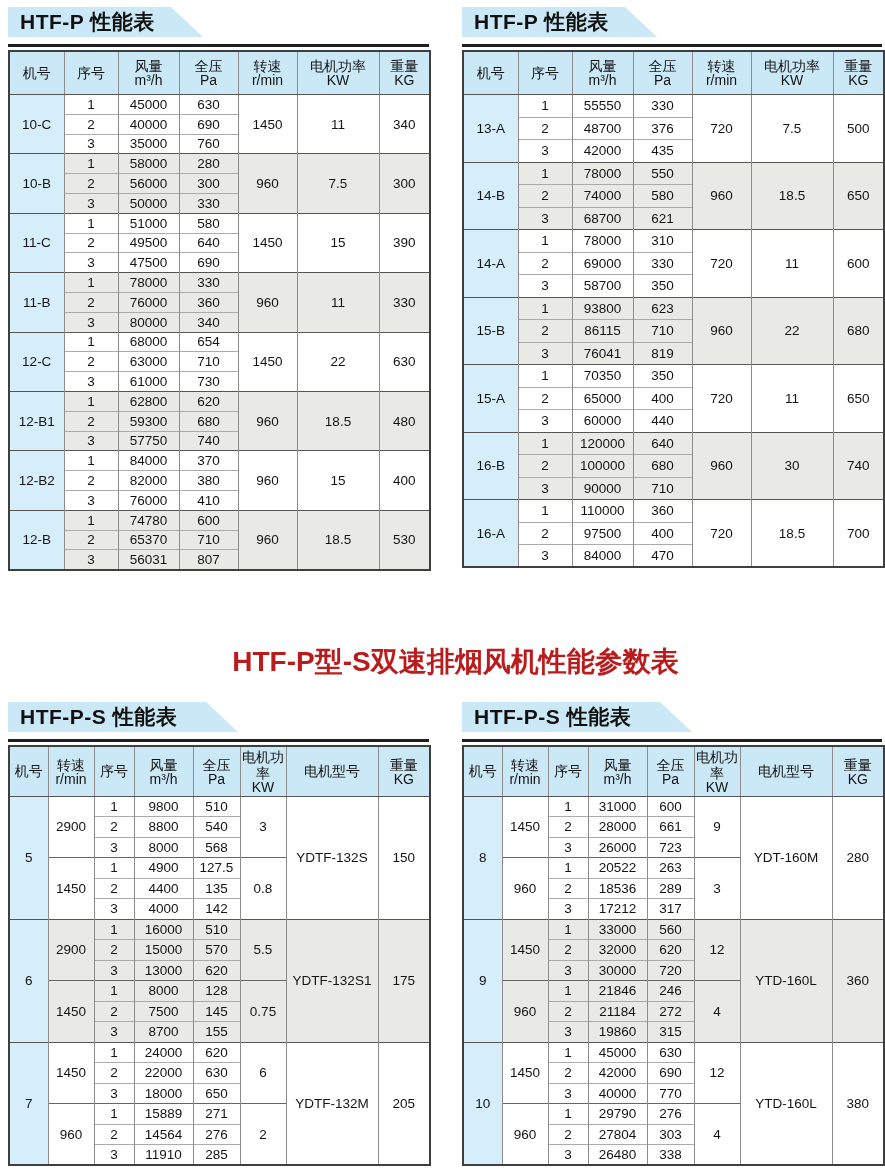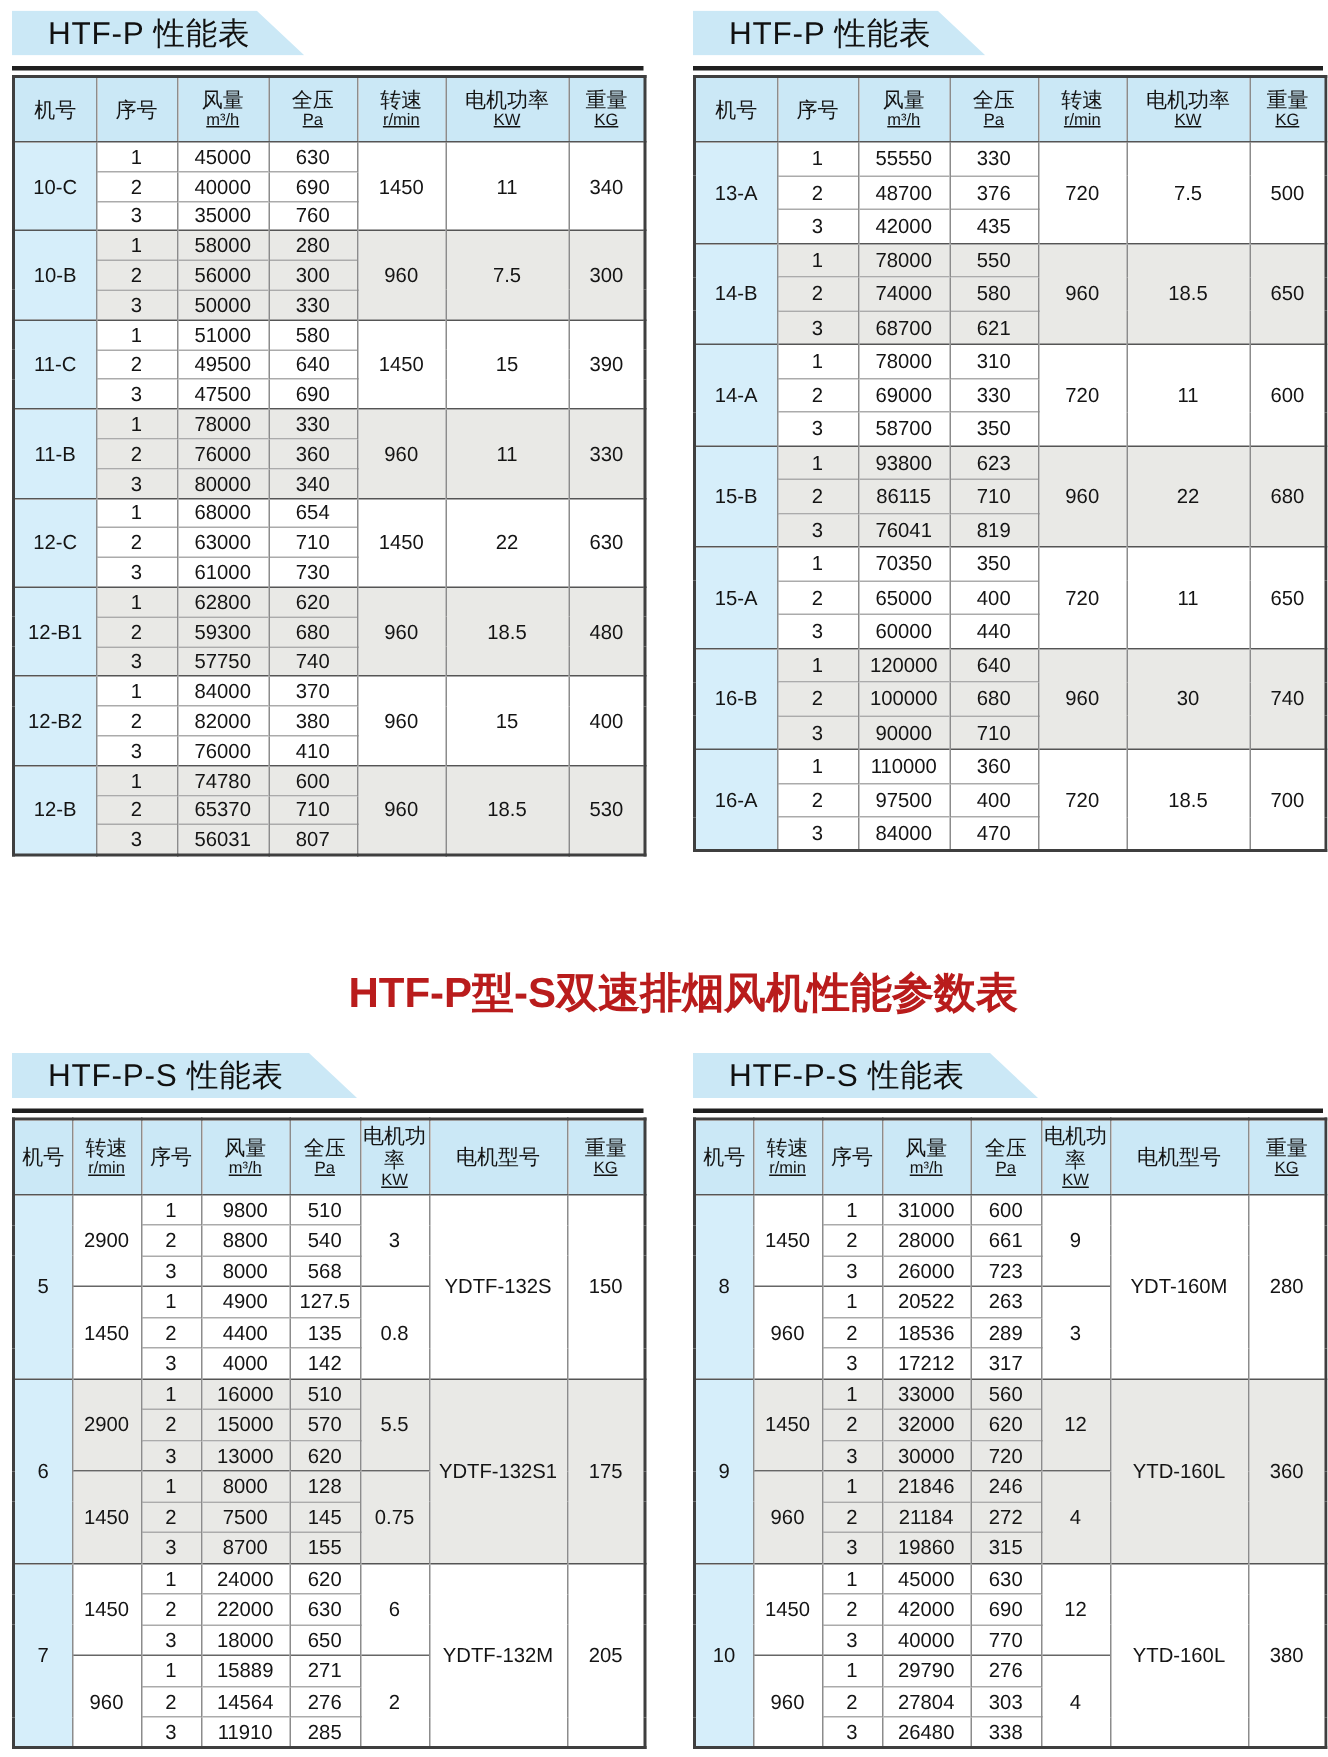--- a/index.html
+++ b/index.html
@@ -21,38 +21,38 @@
   #block-s1{left:462px;top:702px;width:420px;}
 
   .title-shape{
     position:relative;height:30px;background:var(--blue-hdr);
     clip-path:polygon(0 0,calc(100% - 32px) 0,100% 100%,0 100%);
     display:flex;align-items:center;
   }
   .shape-p{width:195px;}
   .shape-s{width:230px;text-align:right;}
   .title-text{
-    margin:16px;font-size:21px;font-weight:normal;padding-left:8px;
+    margin:4px;font-size:21px;font-weight:bold;padding-left:8px;
     letter-spacing:.5px;white-space:nowrap;color:#111;
   }
   .title-underline{height:2.5px;background:var(--underline);margin-top:7px;width:100%;}
 
   table.perf{
     border-collapse:collapse;table-layout:fixed;margin-top:3px;
     border:2px solid #3f3f3f;width:100%;
   }
   .perf td,.perf th{
     text-align:center;vertical-align:middle;overflow:hidden;padding:0;
   }
   .perf th{
     background:var(--blue-hdr);border:1px solid #8c8c8c;
     border-bottom:1px solid #555;font-weight:normal;padding:2px 0;
   }
   .th-lbl{font-size:14px;line-height:16px;text-align:center;}
-  .th-unit{font-size:11px;line-height:13px;text-decoration:underline;}
+  .th-unit{font-size:14px;line-height:13px;}
   .perf td{
     font-size:13.5px;
     border-left:1px solid #8c8c8c;border-right:1px solid #8c8c8c;
   }
   tr.gw{background:#ffffff;}
   tr.gg{background:var(--gray-grp);}
   td.c-model{background:var(--blue-model);text-align:center;}
   tr.gnew td{border-top:1.5px solid #555;}
   tr.snew td{border-top:1px solid #666;}
   tr.sub  td{border-top:1px solid #ababab;}

